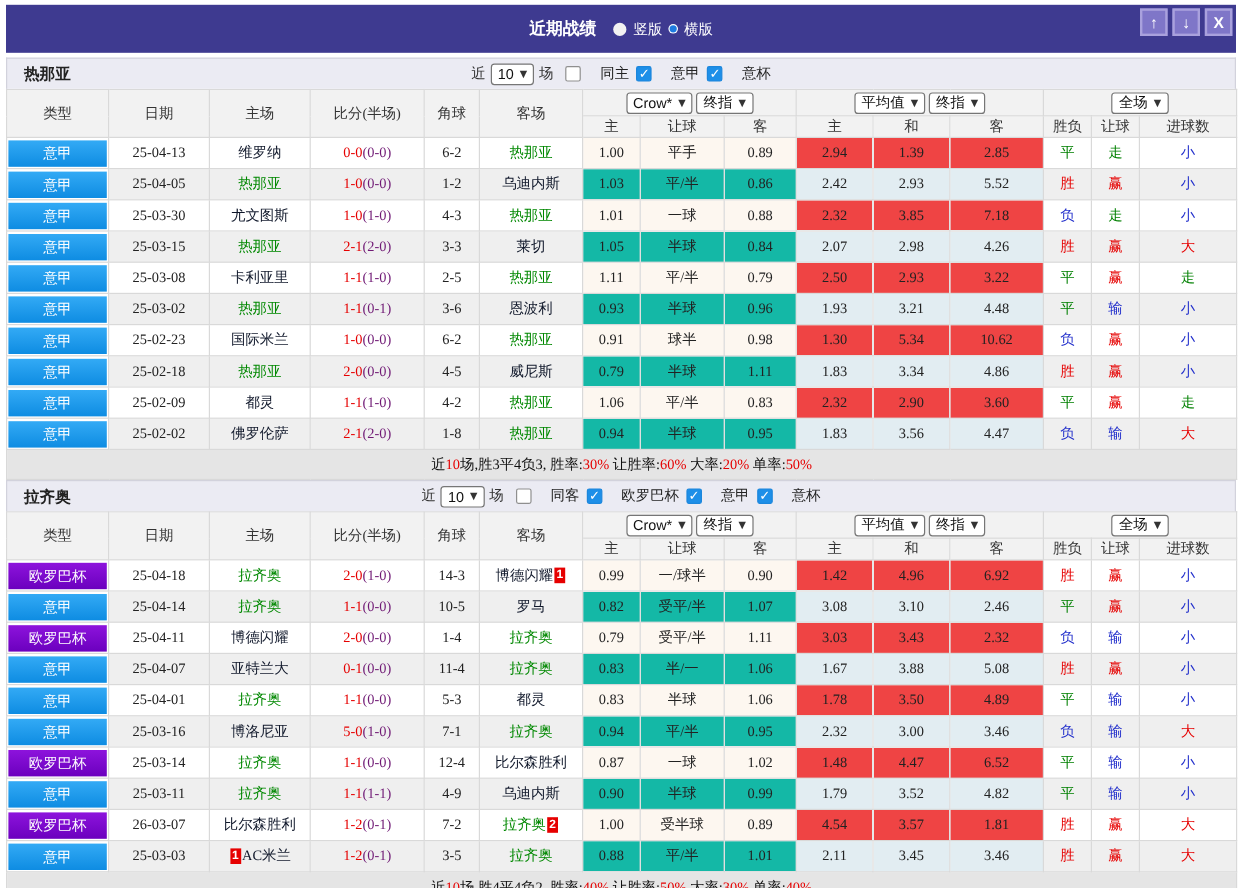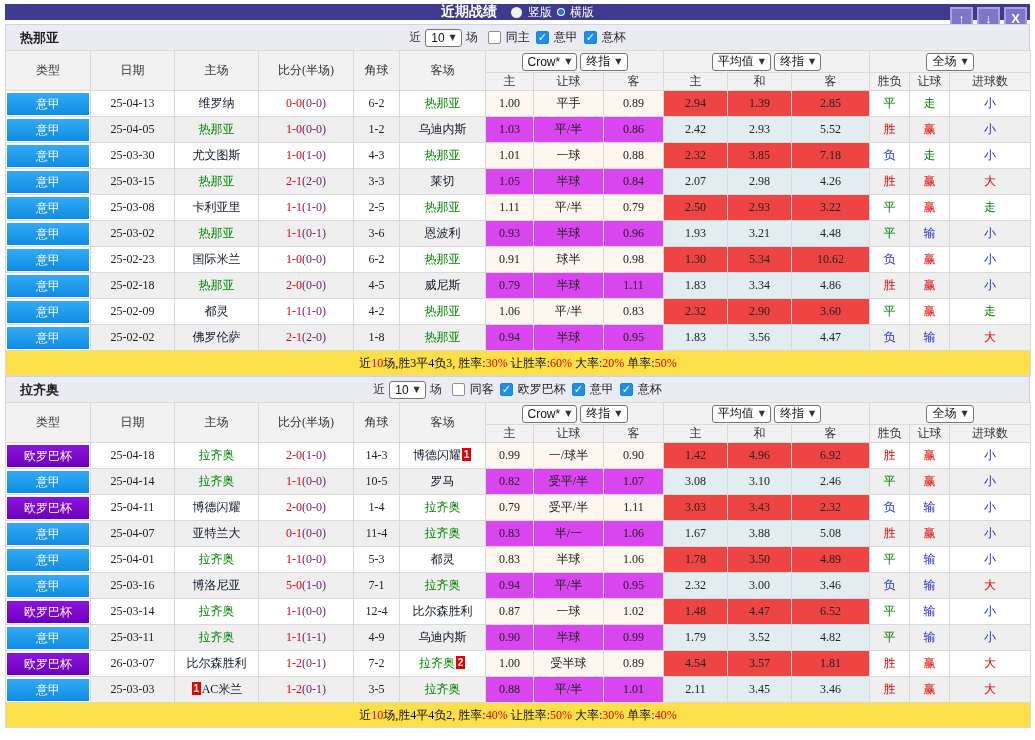--- a/index.html
+++ b/index.html
@@ -4,21 +4,21 @@
 <style>
   * { box-sizing: border-box; }
   html,body { margin:0; padding:0; }
   body {
     width:1035px; height:740px; background:#fff;
     font-family:"Liberation Serif","DejaVu Serif",serif;
     font-size:12px; color:#222;
   }
   
   .titlebar {
-    margin:4px 5px 0 5px; height:16px; background:#3E3A90;
+    margin:4px 5px 0 5px; height:40px; background:#3E3A90;
     position:relative; display:flex; align-items:center;
   }
   .titlebar-center {
     position:absolute; left:0; right:0; display:flex;
     justify-content:center; align-items:center; gap:6px;
   }
   .title { color:#fff; font-weight:bold; font-size:14px; margin-right:8px;
            font-family:"Liberation Sans",sans-serif; }
   .radio { width:11px; height:11px; border-radius:50%; background:#F2F2F2;
            display:inline-block; cursor:pointer; }
@@ -40,21 +40,21 @@
   }
   .first-gap { margin-top:4px; }
   .team-name {
     font-weight:bold; font-size:13px; margin-left:14px; color:#222; z-index:1;
   }
   .filter {
     position:absolute; left:0; right:0; display:flex; justify-content:center;
     align-items:center; gap:4px; font-size:12px; color:#333;
   }
   .checks { display:inline-flex; align-items:center; gap:2px; margin-left:2px; }
-  .check-item { display:inline-flex; align-items:center; gap:5px; margin-left:4px; }
+  .check-item { display:inline-flex; align-items:center; gap:16px; margin-left:4px; }
   .cb {
     width:13px; height:13px; border:1px solid #8F8F8F; border-radius:2px;
     background:#fff; display:inline-block; position:relative; cursor:pointer;
   }
   .cb.checked { background:#1E8FE8; border-color:#1C86DC; }
   .cb.checked::after {
     content:"✓"; position:absolute; color:#fff; font-size:11px; left:1px; top:-1px;
     font-weight:bold; font-family:"DejaVu Sans",sans-serif;
   }
   .cb-label { font-size:12px; color:#222; }
@@ -75,21 +75,21 @@
     white-space:nowrap; padding:0;
   }
   thead th {
     background:#F2F2F2; font-weight:normal; color:#333; font-size:12px;
   }
   thead tr.grp th { height:22px; }
   thead tr.sub th { height:18px; }
   tbody td { height:26px; font-size:12px; color:#222; background:#fff; }
   tr.even td { background:#EFEFEF; }
   td.odds { background:#FDF7F0; }
-  tr.even td.odds { background:#d946ef; }
+  tr.even td.odds { background:#14b8a6; }
   td.avg { background:#ef4444; }
   tr.even td.avg { background:#E2EDF2; }
   td.league, tr.even td.league { background:#fff; padding:1px; }
   .league-pill {
     height:22px; line-height:22px; color:#fff; font-size:12px;
     font-family:"Liberation Sans",sans-serif;
   }
   .pill-blue   { background:linear-gradient(180deg,#33AAF5,#0E8CE2); }
   .pill-purple { background:linear-gradient(180deg,#8D13DC,#6B00BE); }
   .team { color:#0f172a; }
@@ -97,21 +97,21 @@
   .ft { color:#E60000; }
   .ht { color:#701a75; }
   .badge {
     display:inline-block; background:#E60000; color:#fff; font-size:10px;
     line-height:13px; min-width:9px; padding:0 1px; margin:0 1px;
     vertical-align:1px; font-weight:bold; font-family:"Liberation Sans",sans-serif;
   }
   .res-r { color:#E60000; }
   .res-g { color:#008000; }
   .res-b { color:#2431CC; }
-  tfoot td { height:25px; background:#fde047; font-size:12px; color:#111; }
+  tfoot td { height:25px; background:#e5e5e5; font-size:12px; color:#111; }
   tfoot .red { color:#E60000; }
 </style>
 </head>
 <body>
 
 <div class="titlebar">
   <div class="titlebar-center">
     <span class="title">近期战绩</span>
     <span class="radio"></span>
     <span class="radio-label">竖版</span>

